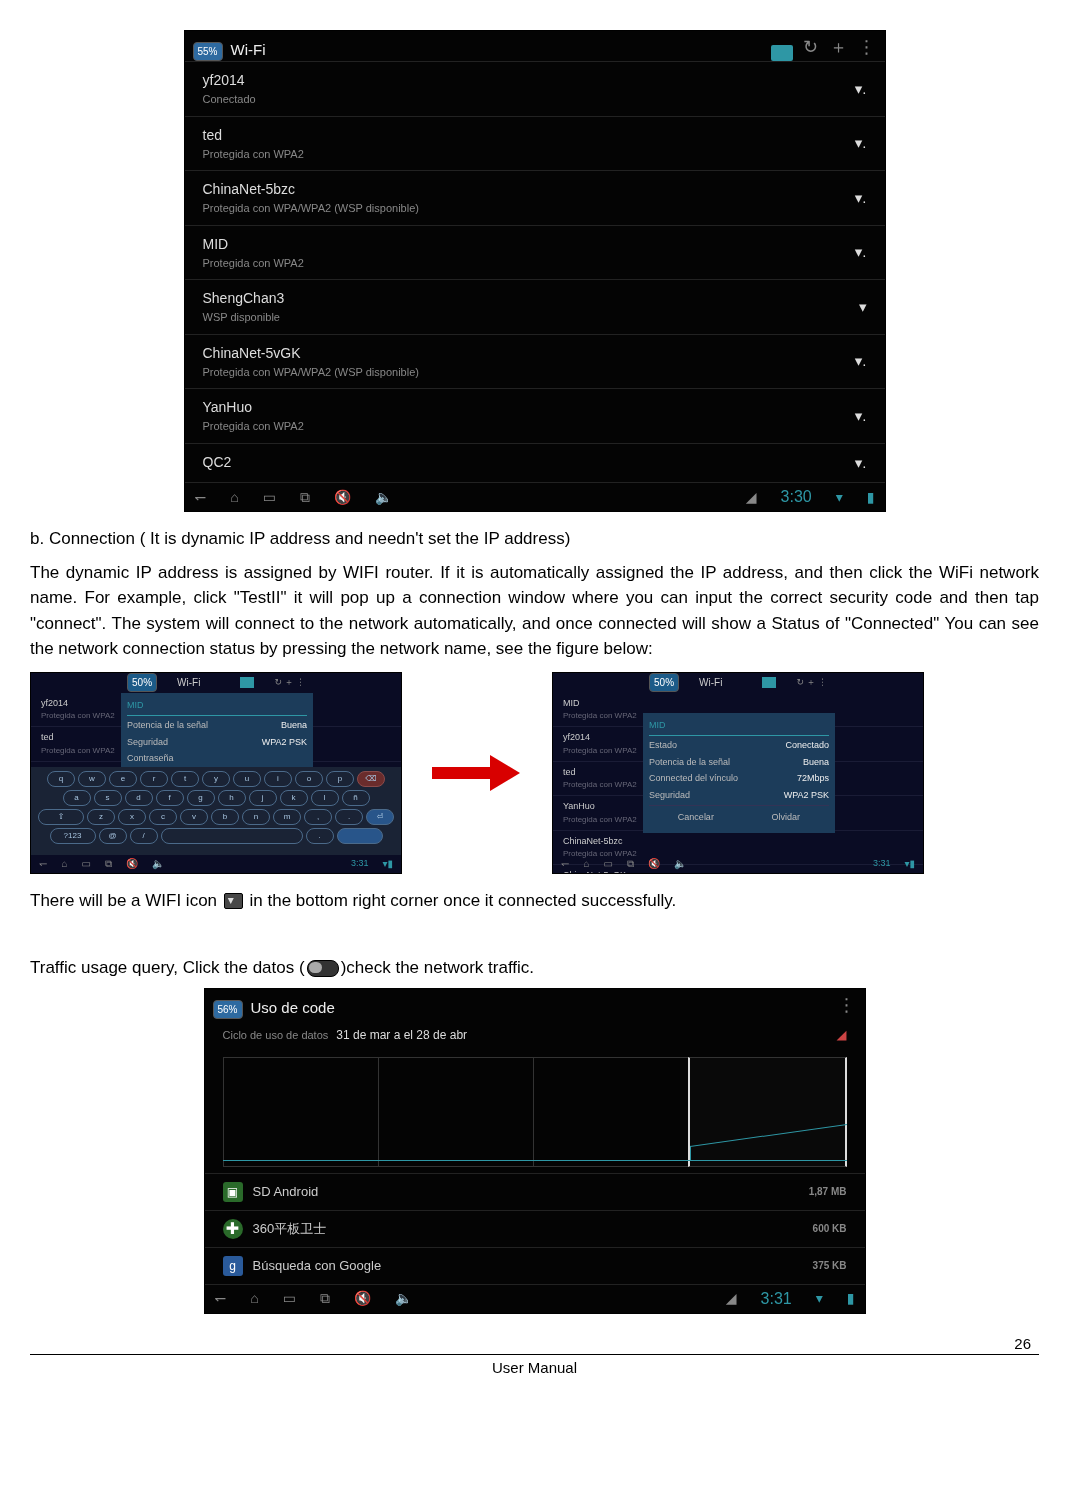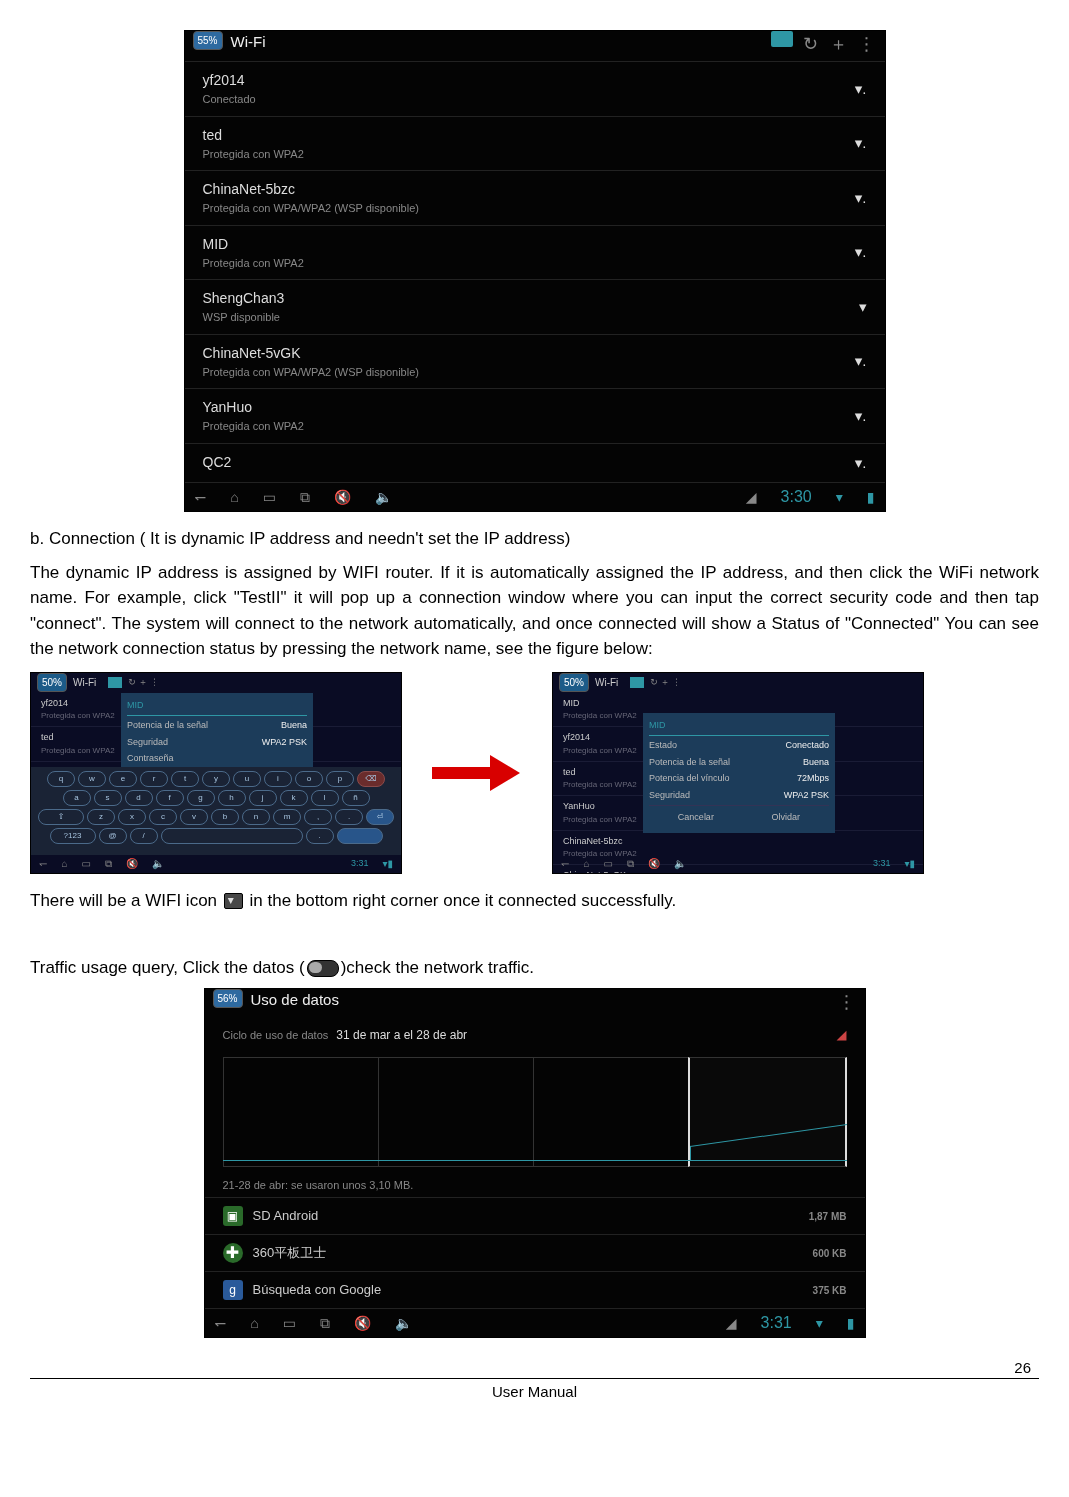--- a/index.html
+++ b/index.html
@@ -18,21 +18,21 @@
     font-size: 13px;
     position: relative;
   }
   .screenshot.s1 {
     width: 700px;
     margin: 0 auto 14px;
     border: 1px solid #000;
   }
   .titlebar {
     display: flex;
-    align-items: flex-start;
+    align-items: flex-end;
     height: 30px;
     padding: 0 8px;
     gap: 8px;
   }
   .battery {
     font-size: 10px;
     background: #2e6aa0;
     border-radius: 4px;
     padding: 1px 4px;
     color: #fff;
@@ -78,21 +78,21 @@
   .mini {
     width: 370px;
     height: 200px;
     background: #0a0c24;
     position: relative;
     font-size: 9px;
     color: #aaa;
     overflow: hidden;
     border: 1px solid #000;
   }
-  .mini .topbar { height: 20px; display: flex; align-items: center; padding: 0 6px; gap: 6px; }
+  .mini .topbar { height: 20px; display: flex; align-items: center; padding: 0 6px; gap: 20px; justify-content: center; }
   .mini .topbar .battery { background: #1c5b88; }
   .mini .topbar .title { color: #ccc; font-size: 10px; }
   .mini .sidebar-item { padding: 4px 10px; color: #ccc; font-size: 9px; border-bottom: 1px solid #1a1c36; }
   .mini .sidebar-item .sub { color: #667; font-size: 8px; }
   .mini .dialog {
     position: absolute; left: 90px; top: 20px; width: 180px; background: #1c3c5a;
     padding: 6px; font-size: 9px; color: #ddd;
   }
   .mini .dialog .row { display: flex; justify-content: space-between; margin: 3px 0; }
   .mini .dialog .lbl { color: #bbb; }
@@ -415,21 +415,21 @@
       <div id="right-rows">
           <div class="row">
             <span class="lbl">Estado</span>
             <span class="val">Conectado</span>
           </div>
           <div class="row">
             <span class="lbl">Potencia de la señal</span>
             <span class="val">Buena</span>
           </div>
           <div class="row">
-            <span class="lbl">Potencia del vínculo</span>
+            <span class="lbl">Connected del vínculo</span>
             <span class="val">72Mbps</span>
           </div>
           <div class="row">
             <span class="lbl">Seguridad</span>
             <span class="val">WPA2 PSK</span>
           </div>
         </div>
       <div class="btns">
         <span class="btn">Cancelar</span>
         <span class="btn">Olvidar</span>
@@ -457,39 +457,38 @@
 </p>
 <br>
 <p class="body-text first">
   <span>Traffic usage query, Click the datos (</span><span class="inline-icon toggle"></span><span>)check the network traffic.</span>
 </p>
 
 
 <div class="screenshot s4">
   <div class="titlebar">
     <span class="battery">56%</span>
-    <span class="title">Uso de datos</span>
+    <span class="title">Uso de code</span>
     <span class="spacer"></span>
     <span class="titlebar-icon">⋮</span>
   </div>
   <div style="padding:6px 18px;display:flex;gap:8px;align-items:center">
     <span style="color:#888;font-size:11px">Ciclo de uso de datos</span>
     <span style="color:#ddd;font-size:12px">31 de mar a el 28 de abr</span>
     <span class="spacer" style="flex:1"></span>
     <span style="color:#c44">◢</span>
   </div>
   <div class="chart-area">
     <div class="gridcell"></div>
       <div class="gridcell"></div>
       <div class="gridcell"></div>
     <div class="gridcell" style="border-left:2px solid #ddd;border-right:2px solid #ddd;background:rgba(200,200,200,0.03)"></div>
     <div style="position:absolute;left:0;right:0;bottom:6px;height:1px;background:#2e97a5"></div>
     <div style="position:absolute;right:0;bottom:6px;width:25%;height:14px;border-top:1px solid #2e97a5;border-left:1px solid #2e97a5;transform:skewY(-8deg);transform-origin:left bottom"></div>
   </div>
-  <div style="padding:4px 18px;color:#888;font-size:11px">21-28 de abr: se usaron unos 3,10 MB.</div>
   <div id="app-list">
       <div class="app-item">
         <span class="aicon sd">▣</span>
         <span>SD Android</span>
         <span class="spacer"></span>
         <span class="amount">1,87 MB</span>
       </div>
       <div class="app-item">
         <span class="aicon sh">✚</span>
         <span>360平板卫士</span>

